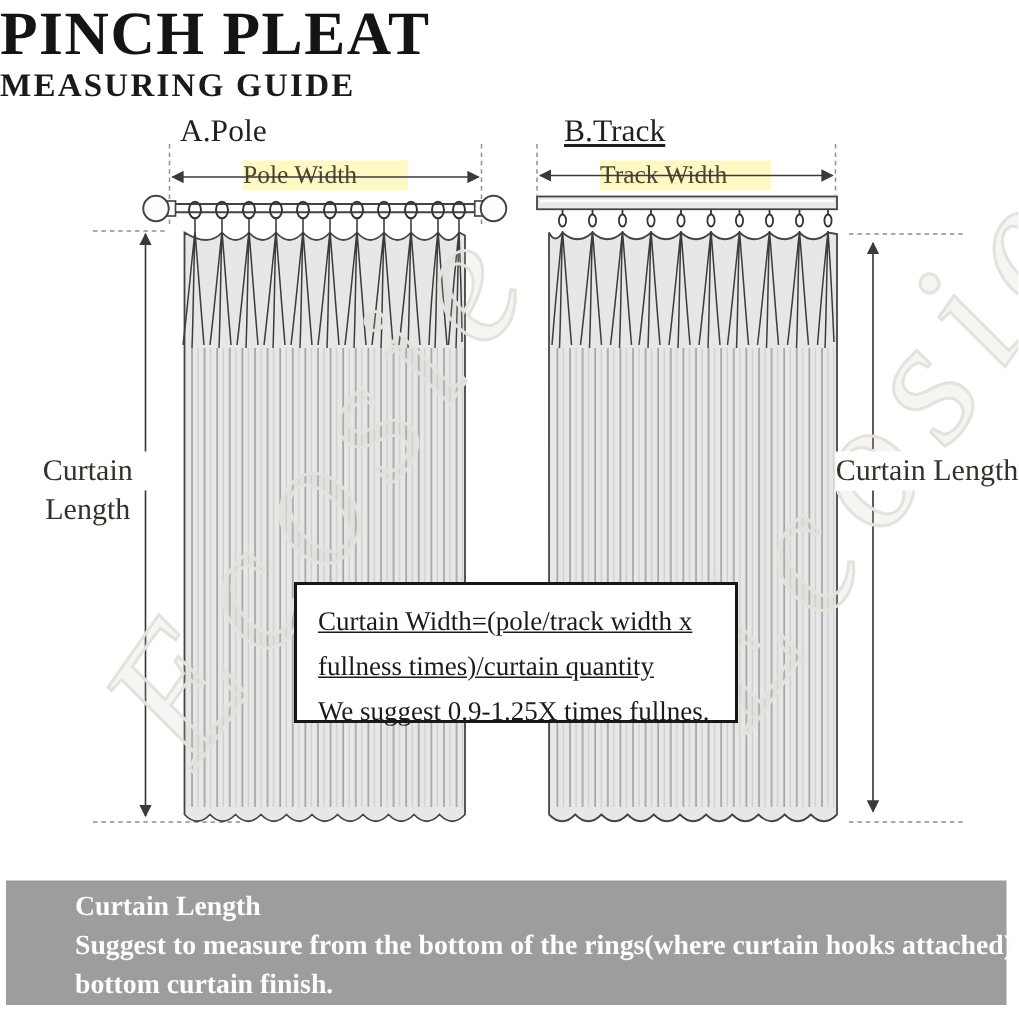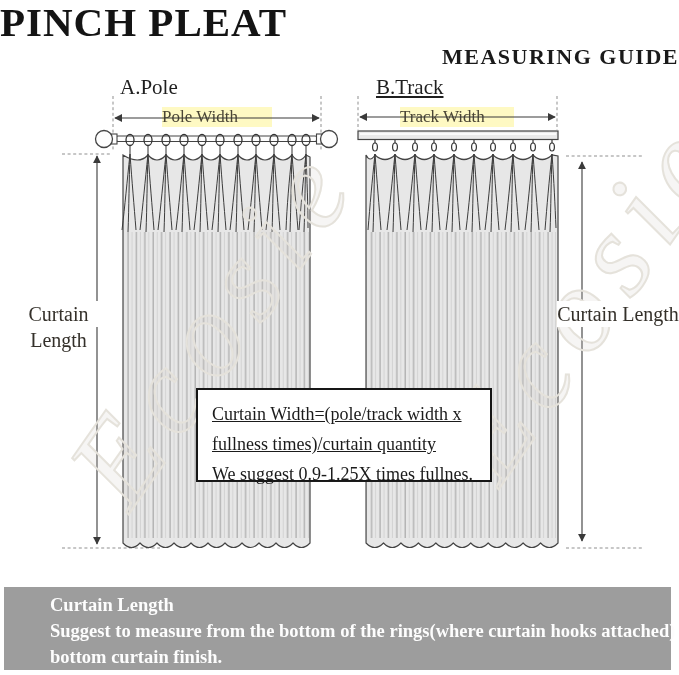--- a/index.html
+++ b/index.html
@@ -1,21 +1,21 @@
 <!DOCTYPE html>
 <html><head>
 <meta charset="utf-8">
 <style>
   html,body{margin:0;padding:0;background:#fff;}
   #stage{position:relative;width:679px;height:675px;background:#ffffff;overflow:hidden;
          font-family:"Liberation Serif","DejaVu Serif",serif;}
   
   .title{position:absolute;top:0px;left:0;width:679px;
          font-size:41px;font-weight:bold;letter-spacing:1px;color:#141414;line-height:44px;}
-  .subtitle{position:absolute;top:44px;left:0;width:679px;text-align:right;
+  .subtitle{position:absolute;top:44px;left:0;width:679px;text-align:left;
          font-size:22px;font-weight:bold;letter-spacing:1.5px;color:#1a1a1a;}
   .dialabel{position:absolute;font-size:21px;color:#1f1f1f;}
   
   .widthlabel{position:absolute;top:107px;height:20px;text-align:left;background:#fef9c3;
         font-size:17px;color:#4a4535;line-height:20px;}
   .lenlabel{position:absolute;top:301px;height:26px;text-align:center;background:#fff;
         font-size:20px;color:#34302a;line-height:26px;}
   
   .infobox{position:absolute;left:196px;top:388px;width:278px;height:81px;background:#ffffff;
         border:2px solid #161616;padding:9px 0 0 14px;z-index:6;}

